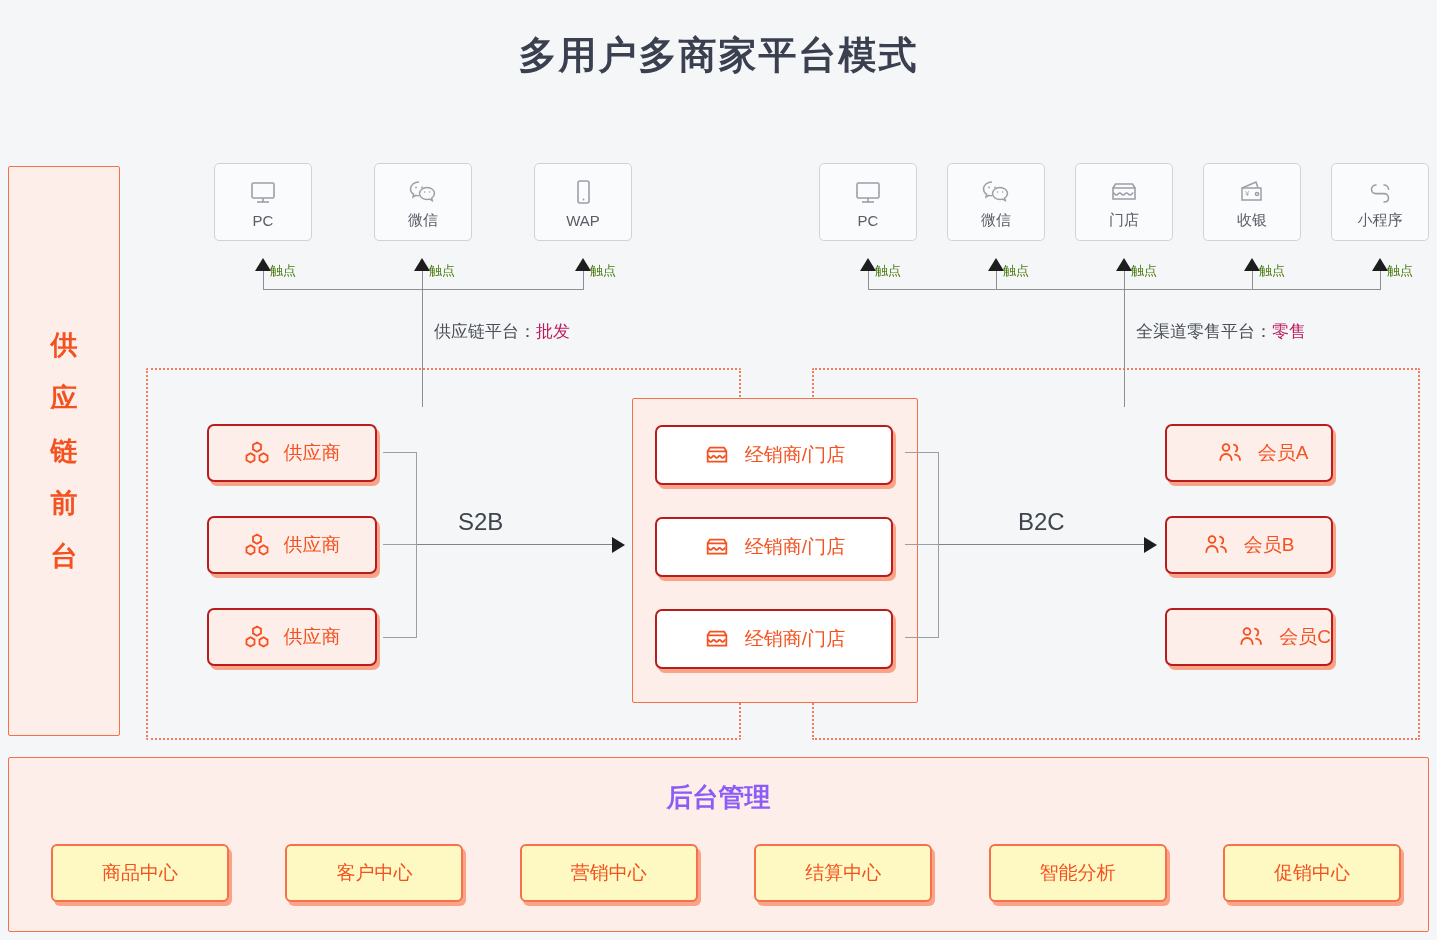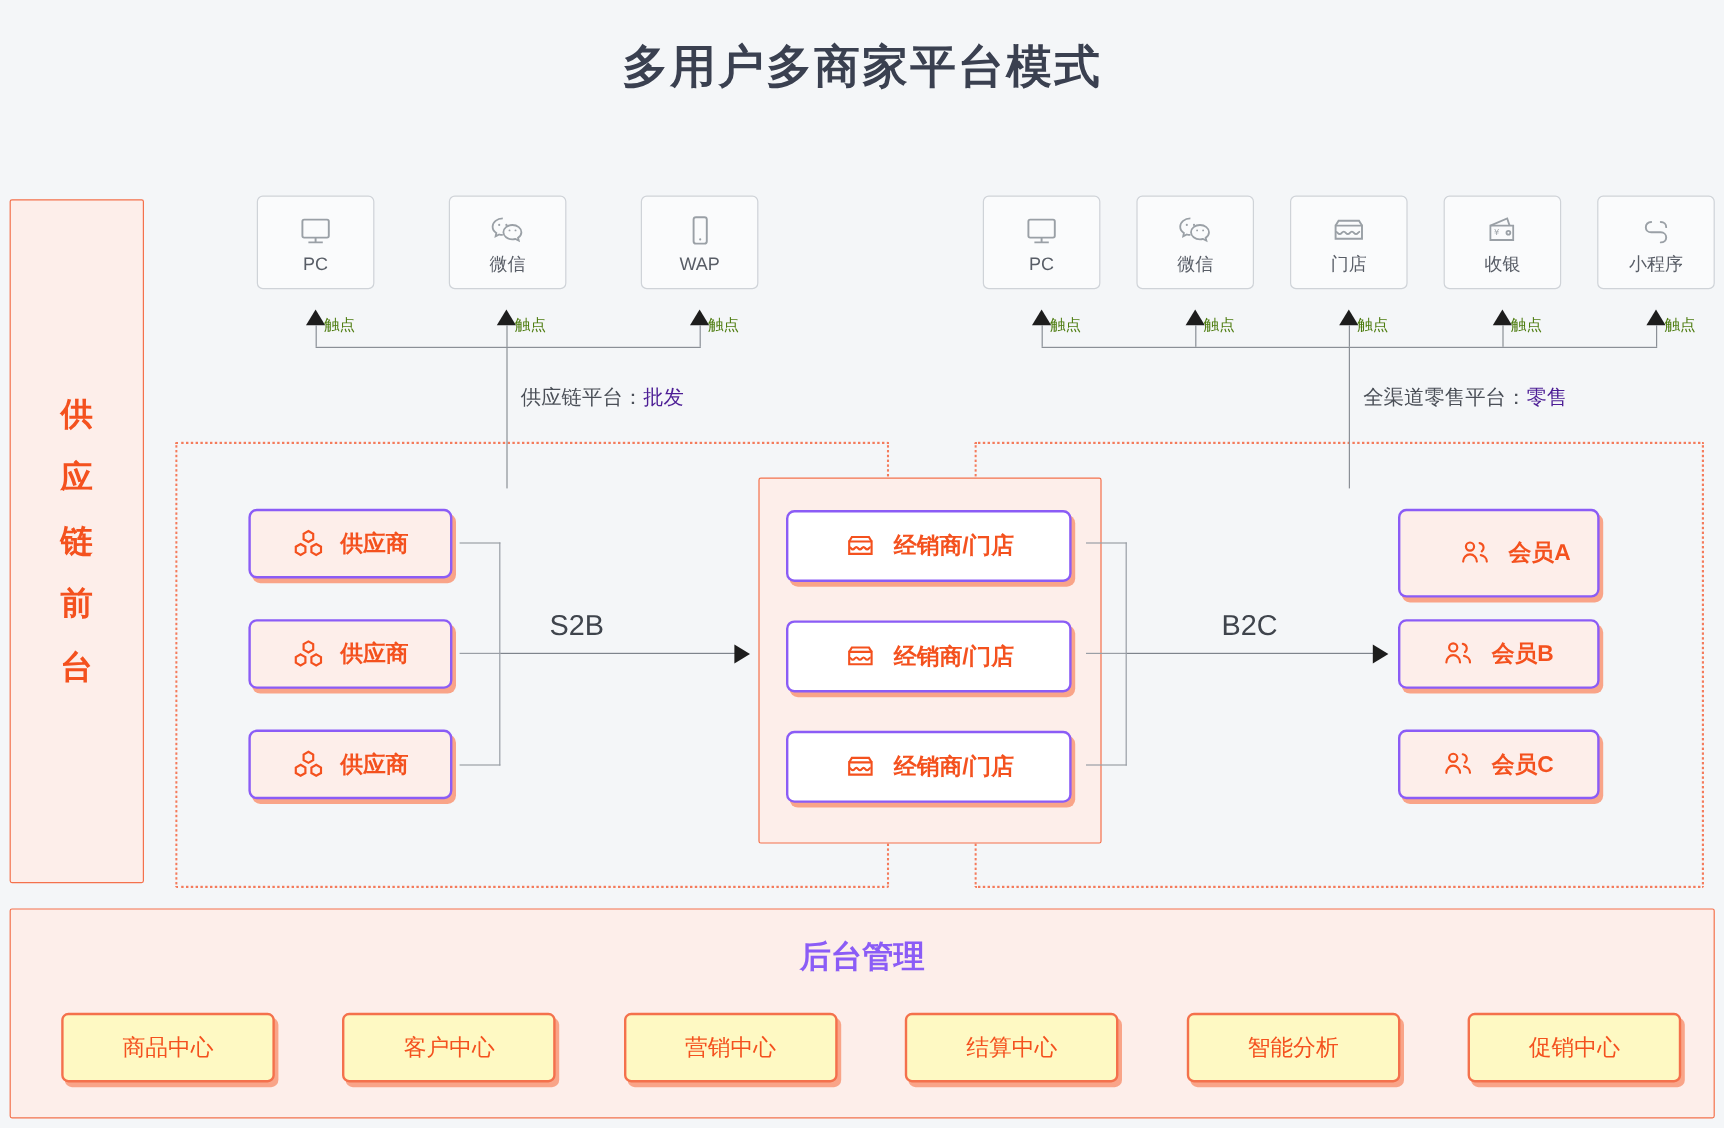--- a/index.html
+++ b/index.html
@@ -79,21 +79,21 @@
   }
   .drop {
     position: absolute; width: 1px; background: #8b9097;
   }
 
   
   .plat-cap {
     position: absolute;
     font-size: 17px; color: #4a4f57; white-space: nowrap;
   }
-  .plat-cap .val { color: #4c1d95; }
+  .plat-cap .val { color: #be185d; }
 
   
   .zone {
     position: absolute;
     border: 2px dotted #f47b5b;
     border-radius: 2px;
   }
 
   
   .mid-panel {
@@ -102,26 +102,25 @@
     background: #fdeeea;
     border: 1px solid #f4714c;
     border-radius: 2px;
   }
 
   
   .ent {
     position: absolute;
     display: flex; align-items: center; justify-content: center;
     gap: 14px;
-    border: 2px solid #8b5cf6;
+    border: 2px solid #b91c1c;
     border-radius: 7px;
     box-shadow: 3px 4px 0 0 #f9a488;
     font-size: 19px;
     color: #f4511e;
-    font-weight: bold;
   }
   .ent.filled { background: #fdeeea; }
   .ent.white  { background: #ffffff; }
   .ent .ic { display: flex; align-items: center; }
 
   
   .flow-line { position: absolute; height: 1px; background: #7e848c; }
   .flow-head {
     position: absolute; width: 0; height: 0;
     border-top: 8px solid transparent;
@@ -389,21 +388,21 @@
 
   <div class="brk" style="left:905px; top:452px; width:34px; border-top-width:1px;"></div>
   <div class="brk" style="left:905px; top:544px; width:34px; border-top-width:1px;"></div>
   <div class="brk" style="left:905px; top:637px; width:34px; border-top-width:1px;"></div>
   <div class="brk" style="left:938px; top:452px; height:186px; border-left-width:1px;"></div>
 
   <div class="flow-line" style="left:939px; top:544px; width:206px;"></div>
   <div class="flow-head" style="left:1144px; top:537px;"></div>
   <div class="flow-label" style="left:1018px; top:508px;">B2C</div>
 
-  <div class="ent filled" style="left:1165px; top:424px; width:168px; height:74px;padding-left:28px;">
+  <div class="ent filled" style="left:1165px; top:424px; width:168px; height:58px;padding-left:28px;">
     <span class="ic">
       <svg width="26" height="24" viewBox="0 0 26 24" fill="none" stroke="#f4511e" stroke-width="1.8" stroke-linecap="round">
         <circle cx="8" cy="6.5" r="3.4"></circle>
         <path d="M2.3 19c0-3.4 2.6-6 5.7-6s5.7 2.6 5.7 6"></path>
         <path d="M16 3.6c2 .5 3.3 2 3.3 3.9 0 1.2-.6 2.3-1.5 3"></path>
         <path d="M17 13.6c3 .5 5 2.8 5 5.4"></path>
       </svg>
     </span>
     <span>会员A</span>
   </div>
@@ -411,21 +410,21 @@
     <span class="ic">
       <svg width="26" height="24" viewBox="0 0 26 24" fill="none" stroke="#f4511e" stroke-width="1.8" stroke-linecap="round">
         <circle cx="8" cy="6.5" r="3.4"></circle>
         <path d="M2.3 19c0-3.4 2.6-6 5.7-6s5.7 2.6 5.7 6"></path>
         <path d="M16 3.6c2 .5 3.3 2 3.3 3.9 0 1.2-.6 2.3-1.5 3"></path>
         <path d="M17 13.6c3 .5 5 2.8 5 5.4"></path>
       </svg>
     </span>
     <span>会员B</span>
   </div>
-  <div class="ent filled" style="left:1165px; top:608px; width:168px; height:58px;">
+  <div class="ent filled" style="left:1165px; top:608px; width:168px; height:58px;justify-content:flex-end;">
     <span class="ic">
       <svg width="26" height="24" viewBox="0 0 26 24" fill="none" stroke="#f4511e" stroke-width="1.8" stroke-linecap="round">
         <circle cx="8" cy="6.5" r="3.4"></circle>
         <path d="M2.3 19c0-3.4 2.6-6 5.7-6s5.7 2.6 5.7 6"></path>
         <path d="M16 3.6c2 .5 3.3 2 3.3 3.9 0 1.2-.6 2.3-1.5 3"></path>
         <path d="M17 13.6c3 .5 5 2.8 5 5.4"></path>
       </svg>
     </span>
     <span>会员C</span>
   </div>

